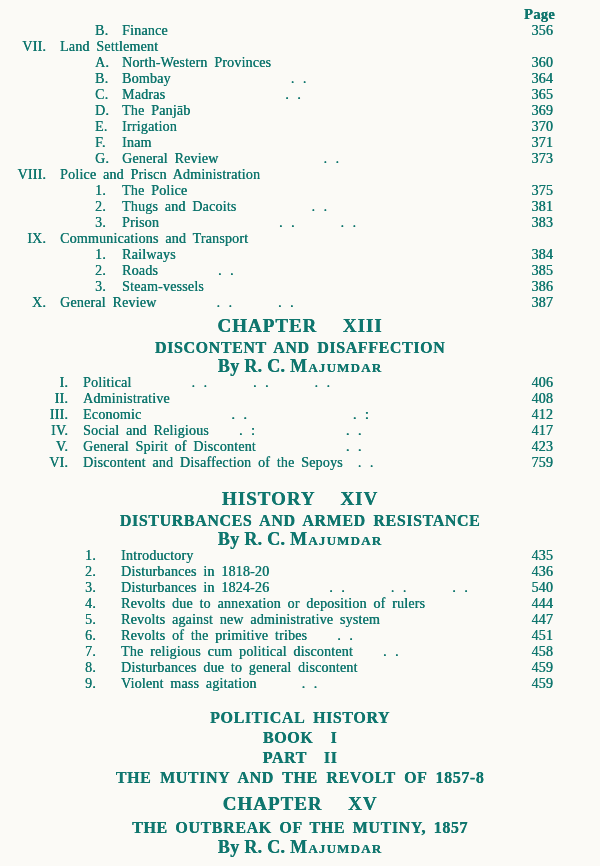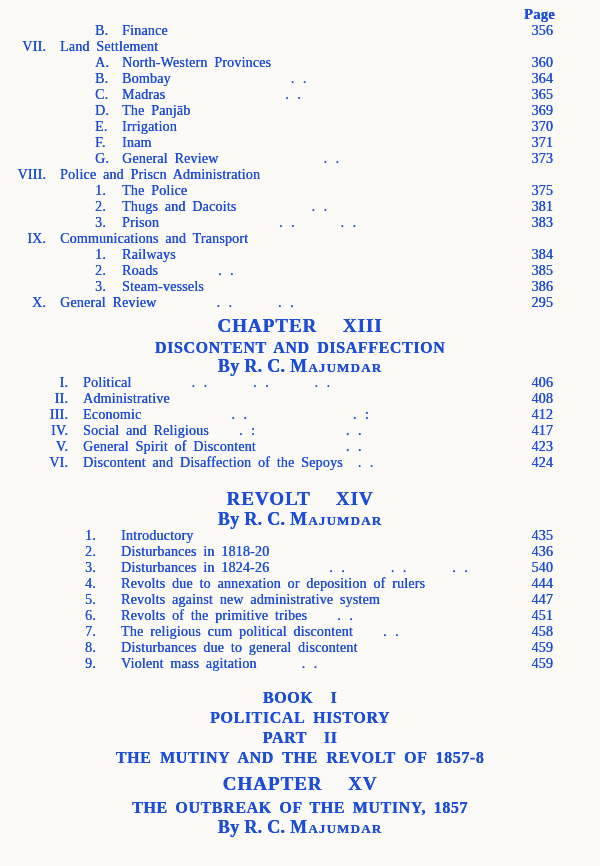--- a/index.html
+++ b/index.html
@@ -1,20 +1,20 @@
 <!DOCTYPE html>
 <html><head>
 <meta charset="utf-8">
 <style>
   html,body{margin:0;padding:0;background:#e9e9e9;}
   .page{
     position:relative;
     width:600px;height:866px;
     background:#fbfaf6;
-    color:#1d4ed8;
+    color:#0f766e;
     font-family:"Liberation Serif","DejaVu Serif",serif;
     overflow:hidden;
     box-sizing:border-box;
     padding-top:6px;
     text-shadow:0.35px 0 0 currentColor;
   }
   .page-label{
     text-align:right;
     padding-right:45px;
     font-size:14.5px;
@@ -86,59 +86,60 @@
       <div class="row sub"><span class="num">F.</span><span class="title">Inam</span><span class="pg">371</span></div>
       <div class="row sub"><span class="num">G.</span><span class="title">General Review</span><span class="dots">              . .</span><span class="pg">373</span></div>
       <div class="row main"><span class="num">VIII.</span><span class="title">Police and Priscn Administration</span><span class="pg"></span></div>
       <div class="row sub"><span class="num">1.</span><span class="title">The Police</span><span class="pg">375</span></div>
       <div class="row sub"><span class="num">2.</span><span class="title">Thugs and Dacoits</span><span class="dots">          . .</span><span class="pg">381</span></div>
       <div class="row sub"><span class="num">3.</span><span class="title">Prison</span><span class="dots">                . .      . .</span><span class="pg">383</span></div>
       <div class="row main"><span class="num">IX.</span><span class="title">Communications and Transport</span><span class="pg"></span></div>
       <div class="row sub"><span class="num">1.</span><span class="title">Railways</span><span class="pg">384</span></div>
       <div class="row sub"><span class="num">2.</span><span class="title">Roads</span><span class="dots">        . .</span><span class="pg">385</span></div>
       <div class="row sub"><span class="num">3.</span><span class="title">Steam-vessels</span><span class="pg">386</span></div>
-      <div class="row main"><span class="num">X.</span><span class="title">General Review</span><span class="dots">        . .      . .</span><span class="pg">295</span></div>
+      <div class="row main"><span class="num">X.</span><span class="title">General Review</span><span class="dots">        . .      . .</span><span class="pg">387</span></div>
     </section>
 
   <div class="chap-head">
     <h2 class="chap-title">CHAPTER  XIII</h2>
     <div class="chap-sub">DISCONTENT AND DISAFFECTION</div>
     <div class="byline"><span>By R. C. </span><span class="sc">Majumdar</span></div>
   </div>
 
   <section id="toc-ch13">
       <div class="row ch13"><span class="num">I.</span><span class="title">Political</span><span class="dots">        . .      . .      . .</span><span class="pg">406</span></div>
       <div class="row ch13"><span class="num">II.</span><span class="title">Administrative</span><span class="pg">408</span></div>
       <div class="row ch13"><span class="num">III.</span><span class="title">Economic</span><span class="dots">            . .              . :</span><span class="pg">412</span></div>
       <div class="row ch13"><span class="num">IV.</span><span class="title">Social and Religious</span><span class="dots">    . :            . .</span><span class="pg">417</span></div>
       <div class="row ch13"><span class="num">V.</span><span class="title">General Spirit of Discontent</span><span class="dots">            . .</span><span class="pg">423</span></div>
-      <div class="row ch13"><span class="num">VI.</span><span class="title">Discontent and Disaffection of the Sepoys</span><span class="dots">  . .</span><span class="pg">424</span></div>
+      <div class="row ch13"><span class="num">VI.</span><span class="title">Discontent and Disaffection of the Sepoys</span><span class="dots">  . .</span><span class="pg">759</span></div>
     </section>
 
   <div class="chap-head gap">
-    <h2 class="chap-title">REVOLT  XIV</h2>
+    <h2 class="chap-title">HISTORY  XIV</h2>
+    <div class="chap-sub">DISTURBANCES AND ARMED RESISTANCE</div>
     <div class="byline"><span>By R. C. </span><span class="sc">Majumdar</span></div>
   </div>
 
   <section id="toc-ch14">
       <div class="row ch14"><span class="num">1.</span><span class="title">Introductory</span><span class="pg">435</span></div>
       <div class="row ch14"><span class="num">2.</span><span class="title">Disturbances in 1818-20</span><span class="pg">436</span></div>
       <div class="row ch14"><span class="num">3.</span><span class="title">Disturbances in 1824-26</span><span class="dots">        . .      . .      . .</span><span class="pg">540</span></div>
       <div class="row ch14"><span class="num">4.</span><span class="title">Revolts due to annexation or deposition of rulers</span><span class="pg">444</span></div>
       <div class="row ch14"><span class="num">5.</span><span class="title">Revolts against new administrative system</span><span class="pg">447</span></div>
       <div class="row ch14"><span class="num">6.</span><span class="title">Revolts of the primitive tribes</span><span class="dots">    . .</span><span class="pg">451</span></div>
       <div class="row ch14"><span class="num">7.</span><span class="title">The religious cum political discontent</span><span class="dots">    . .</span><span class="pg">458</span></div>
       <div class="row ch14"><span class="num">8.</span><span class="title">Disturbances due to general discontent</span><span class="pg">459</span></div>
       <div class="row ch14"><span class="num">9.</span><span class="title">Violent mass agitation</span><span class="dots">      . .</span><span class="pg">459</span></div>
     </section>
 
   <div class="book-head">
     <div id="book-lines">
+        <div class="book-line">POLITICAL HISTORY</div>
         <div class="book-line">BOOK  I</div>
-        <div class="book-line">POLITICAL HISTORY</div>
         <div class="book-line">PART  II</div>
         <div class="book-line">THE MUTINY AND THE REVOLT OF 1857-8</div>
       </div>
     <h2 class="chap-title">CHAPTER  XV</h2>
     <div class="chap-sub">THE OUTBREAK OF THE MUTINY, 1857</div>
     <div class="byline"><span>By R. C. </span><span class="sc">Majumdar</span></div>
   </div>
 
 </div>
 

